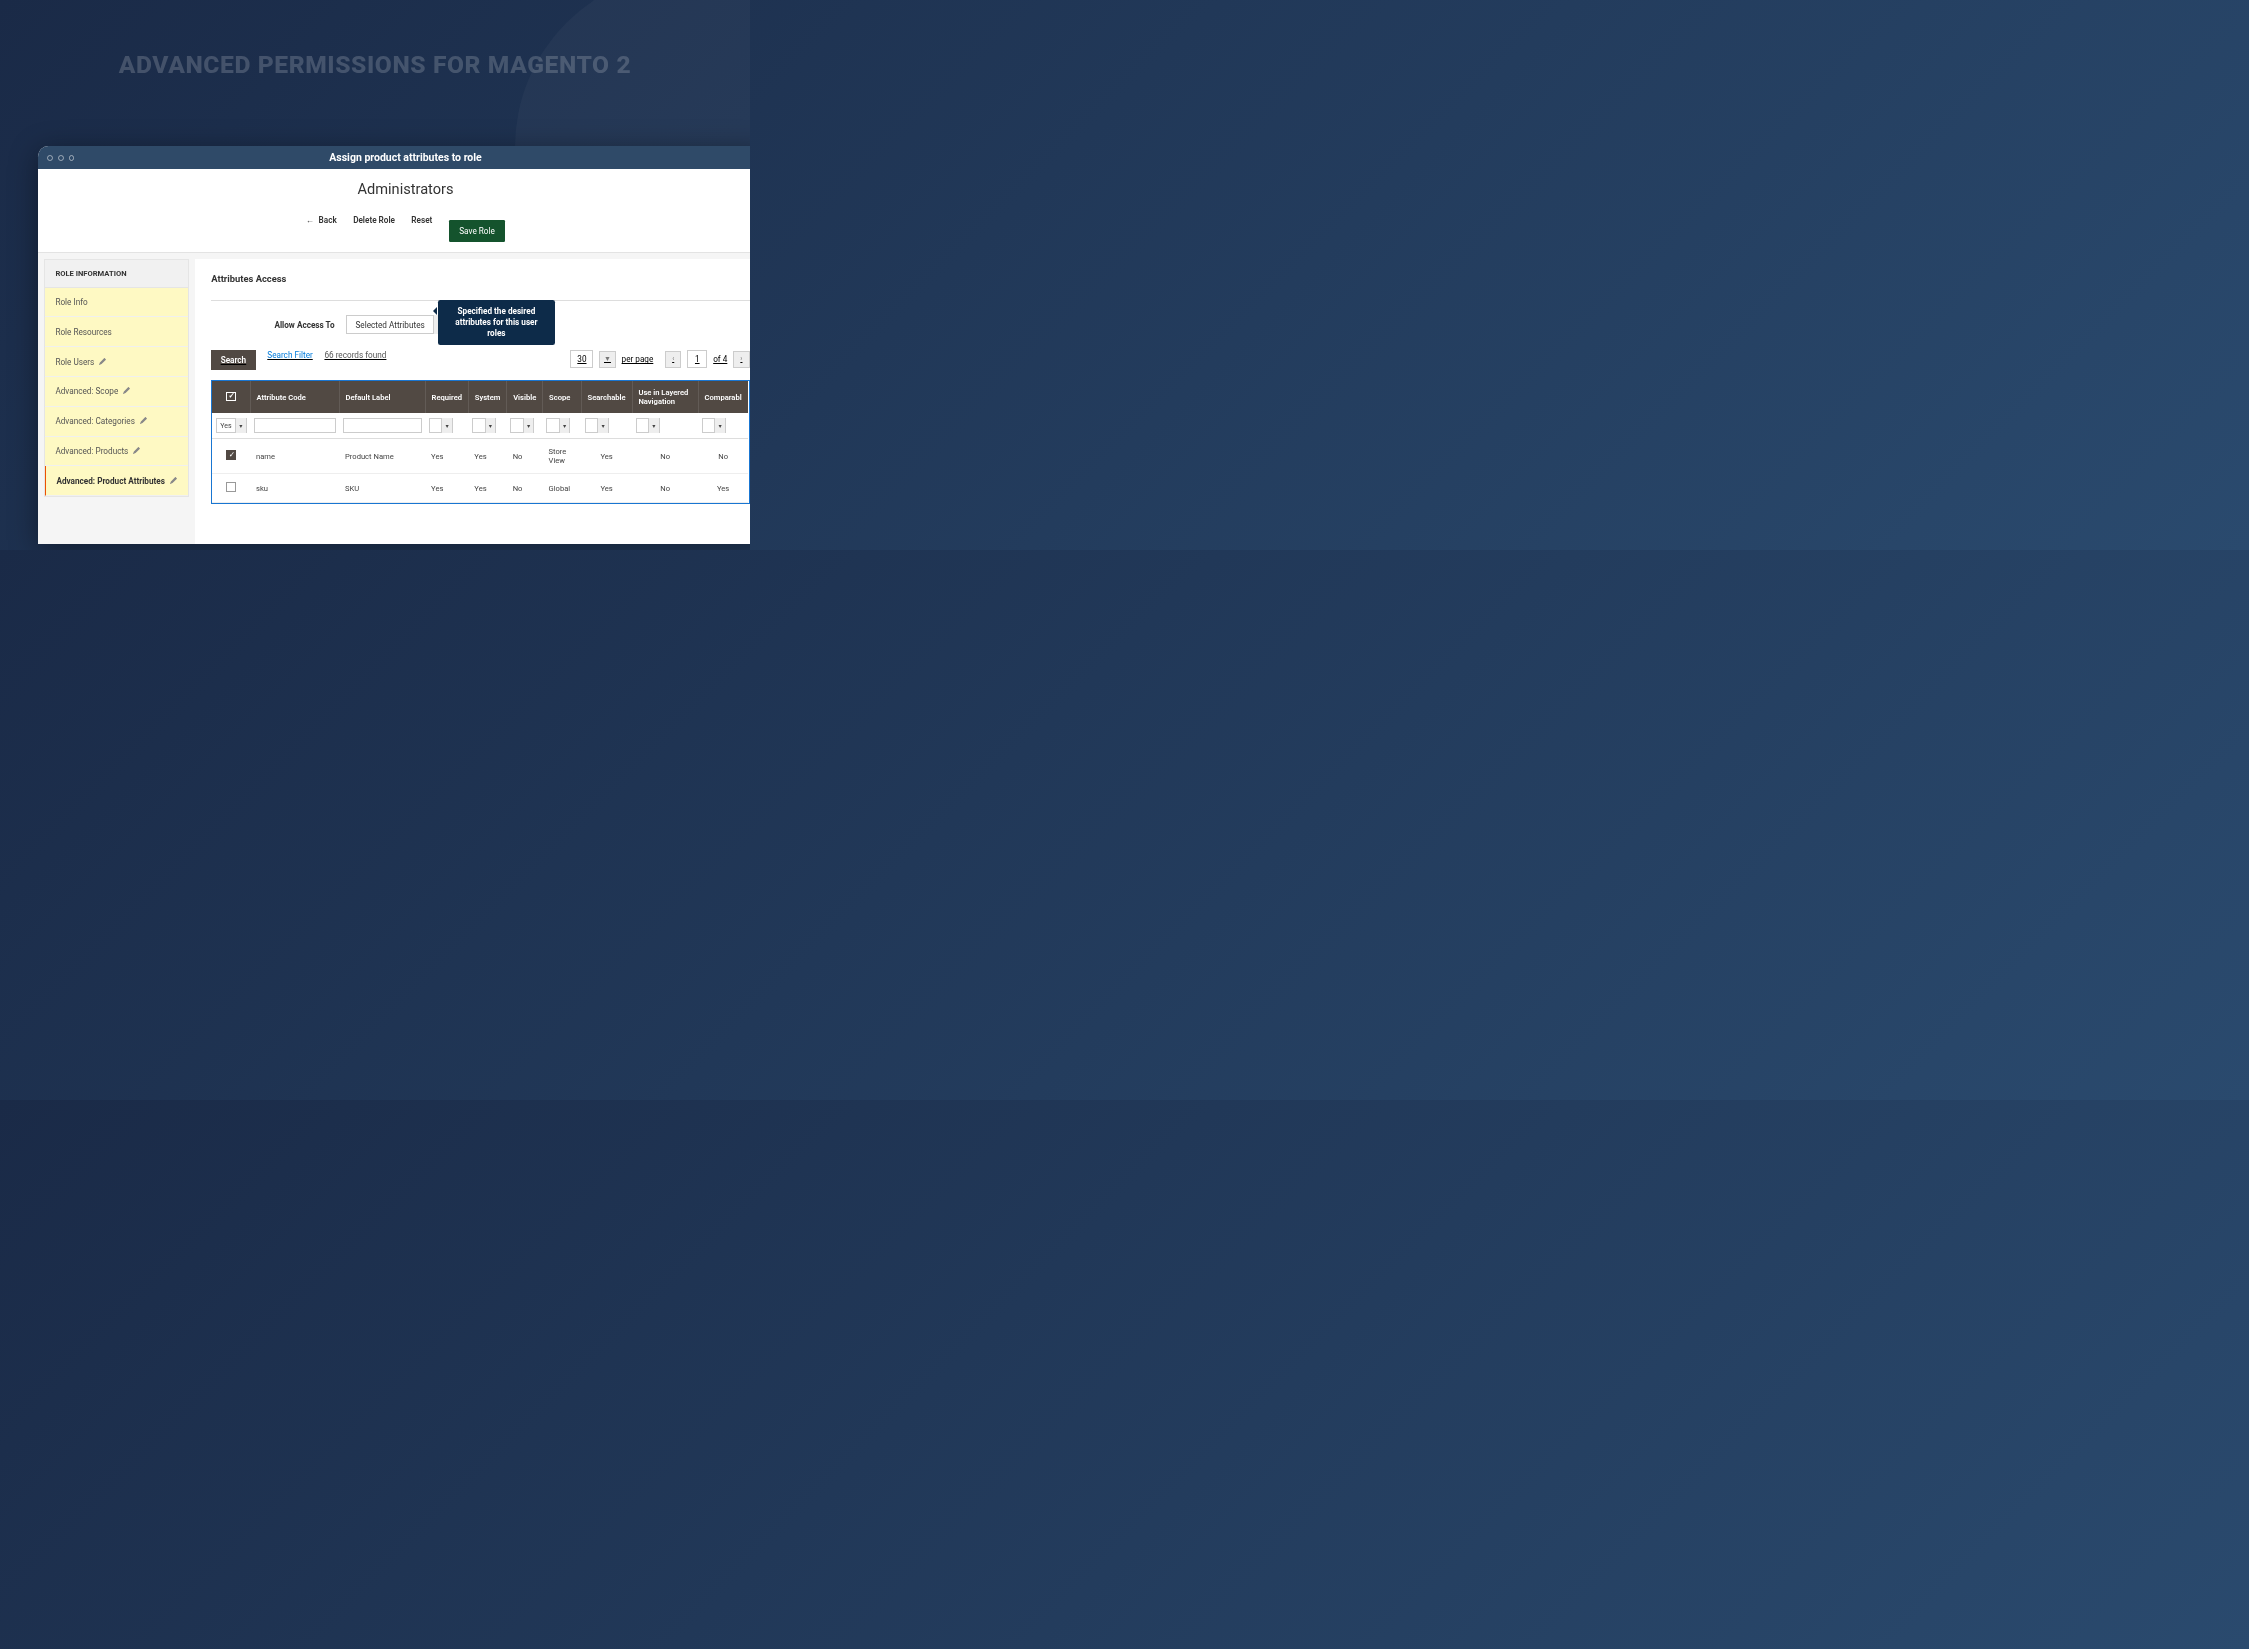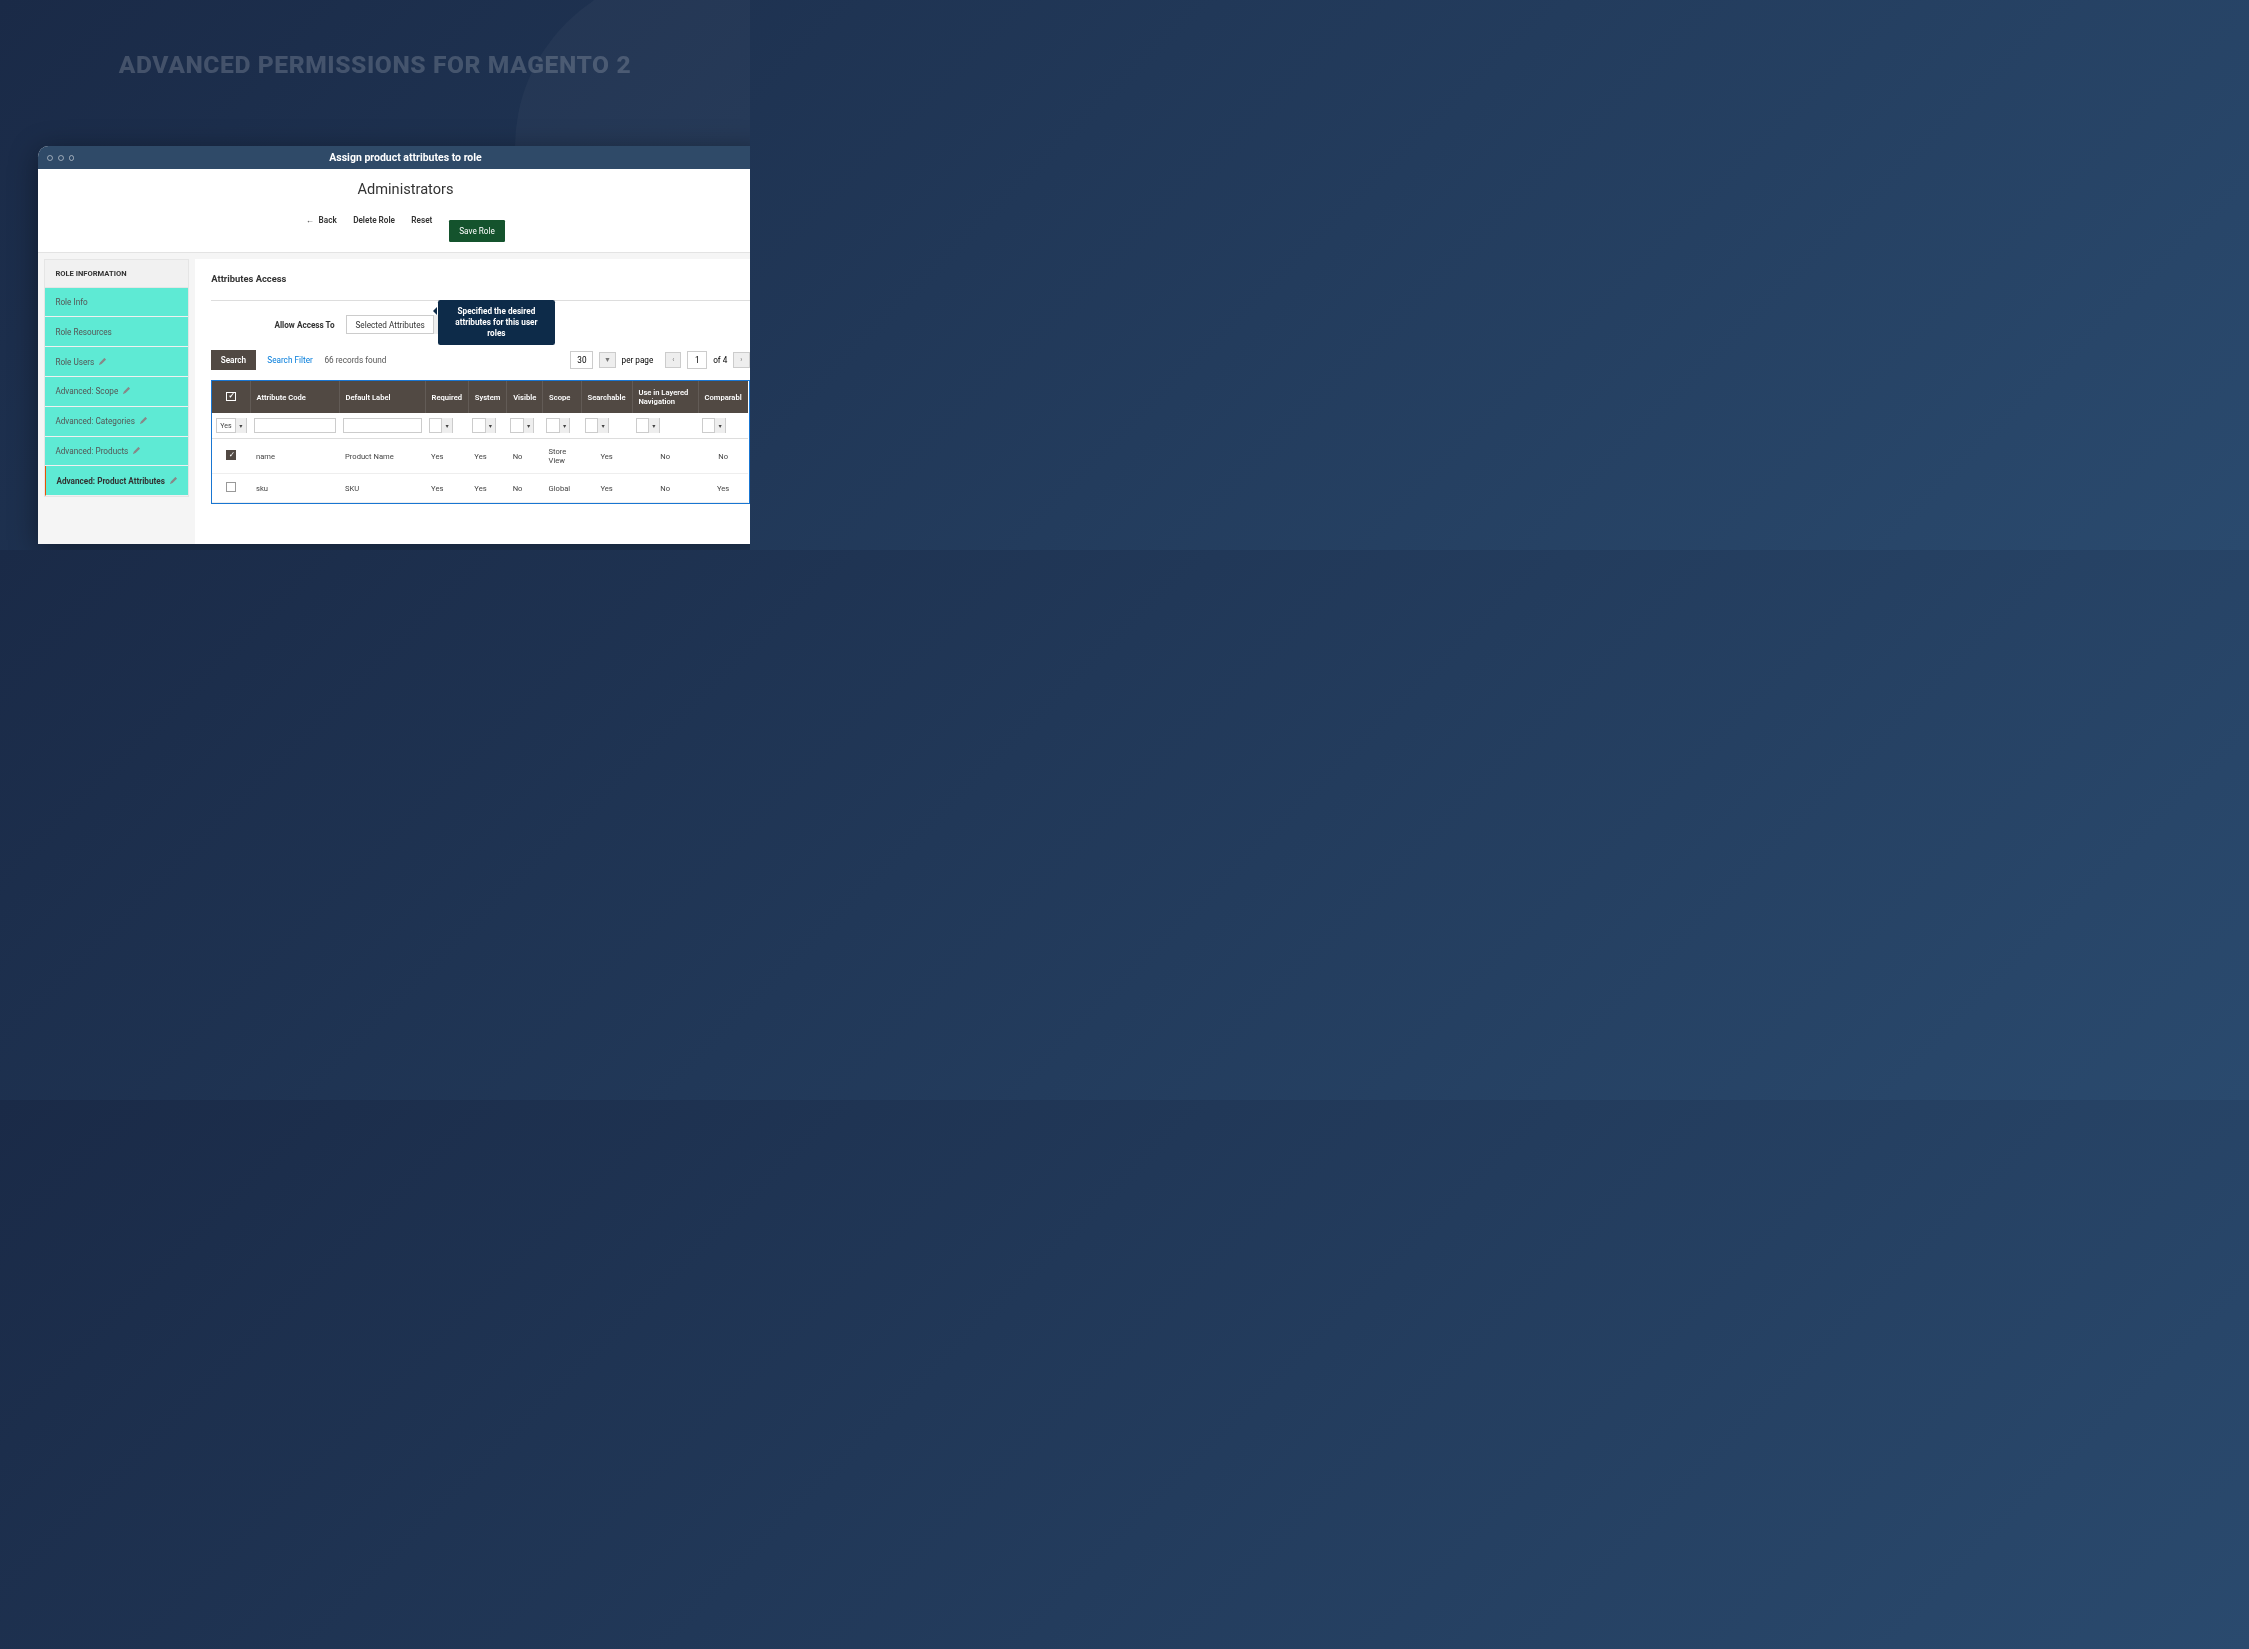--- a/index.html
+++ b/index.html
@@ -102,21 +102,21 @@
 .sidebar-header {
   padding: 8.8px 10.5px;
   font-weight: 700;
   font-size: 7.6px;
   color: #333;
   background: #f1f1f1;
   border-bottom: 0.6px solid #e5e5e5;
 }
 .sidebar-item {
   padding: 9.4px 10.5px;
-  background: #5eead4;
+  background: #fef9c3;
   font-size: 8.2px;
   color: #555;
   display: flex;
   align-items: center;
   gap: 4.7px;
   border-bottom: 0.6px solid #f0f0f0;
 }
 .sidebar-item.active {
   border-left: 1.8px solid #eb5202;
   font-weight: 700;
@@ -184,24 +184,25 @@
   content: '';
   position: absolute;
   left: -4.7px;
   top: 7px;
   border: 4.7px solid transparent;
   border-right-color: #0d2b49;
   border-left: none;
 }
 .toolbar {
   display: flex;
-  align-items: center;
+  align-items: flex-start;
   gap: 11.7px;
   padding: 4.7px 0 10.5px;
   font-size: 8.2px;
+  text-decoration: underline;
 }
 .search-btn {
   background: #514943;
   color: #fff;
   padding: 4.7px 9.4px;
   font-size: 8.2px;
   font-weight: 600;
 }
 .reset-filter { color: #007bdb; font-size: 8.2px; }
 .records { color: #555; }

